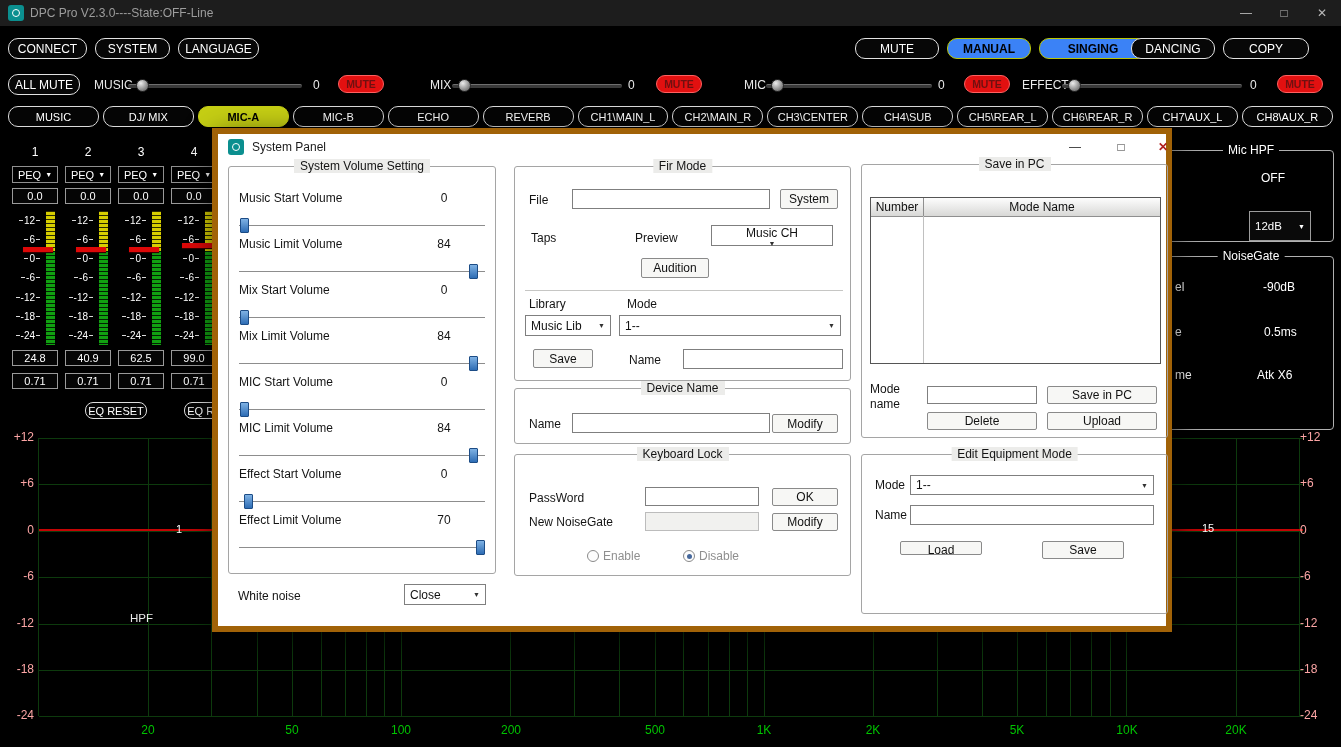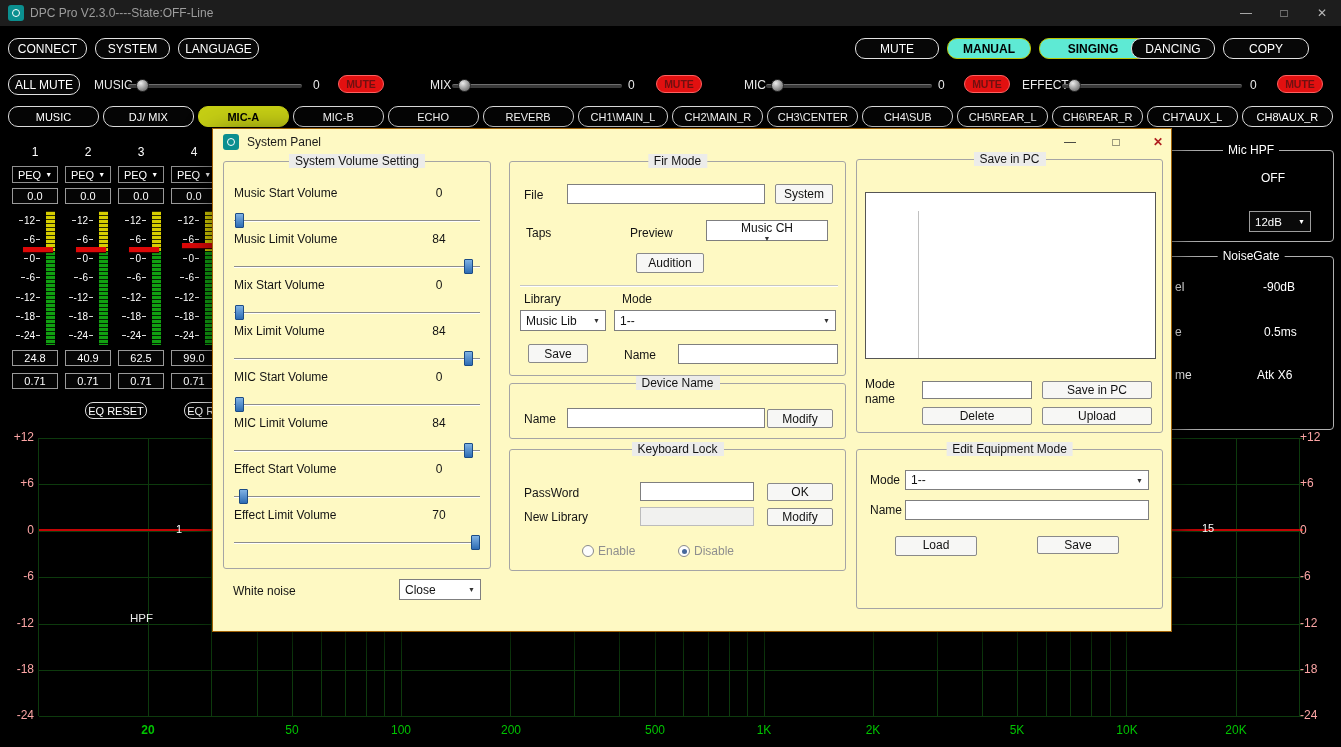--- a/index.html
+++ b/index.html
@@ -6,21 +6,21 @@
   body{width:1341px;height:747px;background:#000;font-family:"Liberation Sans",sans-serif;position:relative;overflow:hidden;color:#e8e8e8;-webkit-font-smoothing:antialiased;}
   .a{position:absolute;}
   
   .titlebar{position:absolute;left:0;top:0;width:1341px;height:26px;background:#1d1d1d;}
   .app-icon{position:absolute;width:16px;height:16px;border-radius:3px;background:#0b8f8f;}
   .app-icon::after{content:"";position:absolute;left:4px;top:4px;width:6px;height:6px;border:1px solid #fff;border-radius:50%;}
   .title-text{position:absolute;left:30px;top:6px;font-size:12px;color:#9d9d9d;}
   .winbtn{position:absolute;top:0;width:30px;height:26px;text-align:center;line-height:26px;color:#b8b8b8;font-size:12px;}
   
   .pill{position:absolute;height:21px;line-height:21px;text-align:center;border:1px solid #e2e2e2;border-radius:10px;background:#070707;color:#fff;font-size:12px;box-sizing:border-box;}
-  .pill.on{background:#5eead4;border-color:#b9c607;color:#000;font-weight:bold;}
+  .pill.on{background:#3b82f6;border-color:#b9c607;color:#000;font-weight:bold;}
   .mute-pill{position:absolute;width:46px;height:18px;line-height:17px;border-radius:9px;background:#e21010;color:#701010;font-weight:bold;font-size:10.5px;text-align:center;border:1px solid #ff6060;box-sizing:border-box;}
   .hlabel{position:absolute;font-size:12px;color:#eaeaea;}
   .hval{position:absolute;font-size:12px;color:#eaeaea;}
   .htrack{position:absolute;height:3px;background:#3a3a3a;border-top:1px solid #6f6f6f;border-radius:2px;}
   .hknob{position:absolute;top:-6px;width:13px;height:13px;border-radius:50%;background:radial-gradient(circle at 35% 30%,#ececec,#8f8f8f 60%,#565656);border:1px solid #2a2a2a;box-sizing:border-box;}
   
   .tabs{position:absolute;left:8px;top:106px;width:1325px;height:22px;display:flex;gap:4px;}
   .tab{flex:1;height:21px;line-height:20px;text-align:center;border:1px solid #dadada;border-radius:10px;background:#050505;color:#fff;font-size:11px;white-space:nowrap;overflow:hidden;box-sizing:border-box;}
   .tab.on{background:#c6cf14;color:#000;border-color:#c6cf14;font-weight:bold;}
   
@@ -43,21 +43,21 @@
   .dk-combo{position:absolute;background:#0a0a0a;border:1px solid #9c9c9c;color:#fff;font-size:11.5px;display:flex;align-items:center;justify-content:space-between;padding:0 5px;box-sizing:border-box;}
   .car{font-size:7px;line-height:1;}
   
   .graph{position:absolute;left:0;top:425px;width:1341px;height:322px;}
   .gdb{position:absolute;font-size:12px;color:#fca5a5;width:32px;}
   .gfreq{position:absolute;top:298px;font-size:12px;color:#00c400;transform:translateX(-50%);}
   .redline{position:absolute;left:39px;top:104px;width:1264px;height:2px;background:#c40404;}
   .gmark{position:absolute;font-size:11px;color:#fff;line-height:12px;}
   .ghpf{position:absolute;left:130px;top:187px;font-size:11.5px;color:#e8e8e8;}
   
-  .dialog{position:absolute;left:212px;top:128px;width:960px;height:504px;background:#fef9c3;border:1px solid #a16207;box-shadow:3px 8px 28px rgba(0,0,0,.7);box-sizing:border-box;font-size:12px;color:#141414;}
+  .dialog{position:absolute;left:212px;top:128px;width:960px;height:504px;background:#ffffff;border:6px solid #a16207;box-shadow:3px 8px 28px rgba(0,0,0,.7);box-sizing:border-box;font-size:12px;color:#141414;}
   .dtitle{position:absolute;left:34px;top:6px;font-size:12px;color:#1a1a1a;}
   .dwbtn{position:absolute;top:3px;width:24px;height:20px;text-align:center;line-height:20px;font-size:12px;color:#333;}
   .gbox{position:absolute;border:1px solid #a5a5a5;border-radius:3px;box-sizing:border-box;}
   .gbox .gtitle{position:absolute;top:-8px;left:50%;transform:translateX(-50%);background:#ececea;padding:0 6px;font-size:12px;color:#141414;white-space:nowrap;}
   .dlabel{position:absolute;font-size:12px;color:#141414;white-space:nowrap;}
   .dinput{position:absolute;background:#fff;border:1px solid #7f7f7f;height:20px;box-sizing:border-box;font-size:12px;padding:0 4px;font-family:inherit;outline:none;}
   .dinput.dis{background:#f1f1ef;border-color:#bcbcbc;}
   .dbtn{position:absolute;background:#f7f7f5;border:1px solid #8a8a8a;border-radius:2px;font-size:12px;color:#111;text-align:center;box-sizing:border-box;}
   .dcombo{position:absolute;background:#fff;border:1px solid #7f7f7f;height:21px;box-sizing:border-box;font-size:12px;color:#111;display:flex;align-items:center;justify-content:space-between;padding:0 5px;}
   .dcombo .car{color:#333;}
@@ -237,21 +237,21 @@
     <div class="vbox" style="top:205px;">99.0</div>
     <div class="vbox" style="top:228px;">0.71</div>
   </div>
   <div class="eqreset" style="left:77px;top:257px;width:62px;">EQ RESET</div>
   <div class="eqreset" style="left:176px;top:257px;width:62px;">EQ RESET</div>
 </div>
 
 <div class="gdark" style="left:1168px;top:150px;width:166px;height:92px;">
   <span class="gtitle">Mic HPF</span>
   <span class="a" style="left:92px;top:20px;font-size:12px;color:#fff;">OFF</span>
-  <div class="dk-combo" style="left:80px;top:60px;width:62px;height:21px;">
+  <div class="dk-combo" style="left:80px;top:60px;width:62px;height:30px;">
     <span>12dB</span>
       <span class="car">▼</span>
   </div>
 </div>
 <div class="gdark" style="left:1168px;top:256px;width:166px;height:174px;">
   <span class="gtitle">NoiseGate</span>
   <span class="a" style="left:6px;top:23px;font-size:12px;color:#fff;">el</span>
   <span class="a" style="left:94px;top:23px;font-size:12px;color:#fff;">-90dB</span>
   <span class="a" style="left:6px;top:68px;font-size:12px;color:#fff;">e</span>
   <span class="a" style="left:95px;top:68px;font-size:12px;color:#fff;">0.5ms</span>
@@ -313,21 +313,21 @@
   <span class="gdb" style="left:2px;top:283px;text-align:right;">-24</span>
   
   <span class="gdb" style="left:1300px;top:5px;">+12</span>
   <span class="gdb" style="left:1300px;top:51px;">+6</span>
   <span class="gdb" style="left:1300px;top:98px;">0</span>
   <span class="gdb" style="left:1300px;top:144px;">-6</span>
   <span class="gdb" style="left:1300px;top:191px;">-12</span>
   <span class="gdb" style="left:1300px;top:237px;">-18</span>
   <span class="gdb" style="left:1300px;top:283px;">-24</span>
   
-  <span class="gfreq" style="left:148px;font-weight:bold;">20</span>
+  <span class="gfreq" style="left:148px;">20</span>
   <span class="gfreq" style="left:292px;">50</span>
   <span class="gfreq" style="left:401px;">100</span>
   <span class="gfreq" style="left:511px;">200</span>
   <span class="gfreq" style="left:655px;">500</span>
   <span class="gfreq" style="left:764px;">1K</span>
   <span class="gfreq" style="left:873px;">2K</span>
   <span class="gfreq" style="left:1017px;">5K</span>
   <span class="gfreq" style="left:1127px;">10K</span>
   <span class="gfreq" style="left:1236px;">20K</span>
 </div>
@@ -430,47 +430,51 @@
     <span class="dlabel" style="left:14px;top:28px;">Name</span>
     <input class="dinput" style="left: 57px; top: 24px; width: 198px;">
     <div class="dbtn" style="left:257px;top:25px;width:66px;height:19px;line-height:18px;">Modify</div>
   </div>
 
   <div class="gbox" style="left:296px;top:320px;width:337px;height:122px;">
     <span class="gtitle">Keyboard Lock</span>
     <span class="dlabel" style="left:14px;top:36px;">PassWord</span>
     <input class="dinput" style="left: 130px; top: 32px; width: 114px; height: 19px;">
     <div class="dbtn" style="left:257px;top:33px;width:66px;height:18px;line-height:17px;">OK</div>
-    <span class="dlabel" style="left:14px;top:60px;">New Library</span>
+    <span class="dlabel" style="left:14px;top:60px;">New NoiseGate</span>
     <input class="dinput dis" style="left: 130px; top: 57px; width: 114px; height: 19px;">
     <div class="dbtn" style="left:257px;top:58px;width:66px;height:18px;line-height:17px;">Modify</div>
     <span class="radio" style="left:72px;top:95px;"></span>
     <span class="rlabel" style="left:88px;top:94px;">Enable</span>
     <span class="radio sel" style="left:168px;top:95px;"></span>
     <span class="rlabel" style="left:184px;top:94px;">Disable</span>
   </div>
 
   <div class="gbox" style="left:643px;top:30px;width:307px;height:274px;">
     <span class="gtitle">Save in PC</span>
     <div class="ptable" style="left:8px;top:32px;width:289px;height:165px;">
+      <div class="thead">
+        <span class="th" style="width:52px;border-right:1px solid #8f8f8f;">Number</span>
+        <span class="th" style="flex:1;">Mode Name</span>
+      </div>
       <div class="coldiv"></div>
     </div>
     <span class="dlabel" style="left:8px;top:217px;">Mode</span>
     <span class="dlabel" style="left:8px;top:232px;">name</span>
     <input class="dinput" style="left: 65px; top: 221px; width: 110px; height: 18px;">
     <div class="dbtn" style="left:185px;top:221px;width:110px;height:18px;line-height:17px;">Save in PC</div>
     <div class="dbtn" style="left:65px;top:247px;width:110px;height:18px;line-height:17px;">Delete</div>
     <div class="dbtn" style="left:185px;top:247px;width:110px;height:18px;line-height:17px;">Upload</div>
   </div>
 
   <div class="gbox" style="left:643px;top:320px;width:307px;height:160px;">
     <span class="gtitle">Edit Equipment Mode</span>
     <span class="dlabel" style="left:13px;top:23px;">Mode</span>
     <div class="dcombo" style="left:48px;top:20px;width:244px;height:20px;">
       <span>1--</span>
         <span class="car">▼</span>
     </div>
     <span class="dlabel" style="left:13px;top:53px;">Name</span>
     <input class="dinput" style="left: 48px; top: 50px; width: 244px;">
-    <div class="dbtn" style="left:38px;top:86px;width:82px;height:20px;line-height:17px;">Load</div>
+    <div class="dbtn" style="left:38px;top:86px;width:82px;height:14px;line-height:17px;">Load</div>
     <div class="dbtn" style="left:180px;top:86px;width:82px;height:18px;line-height:17px;">Save</div>
   </div>
 </div>
 
 </body></html>

